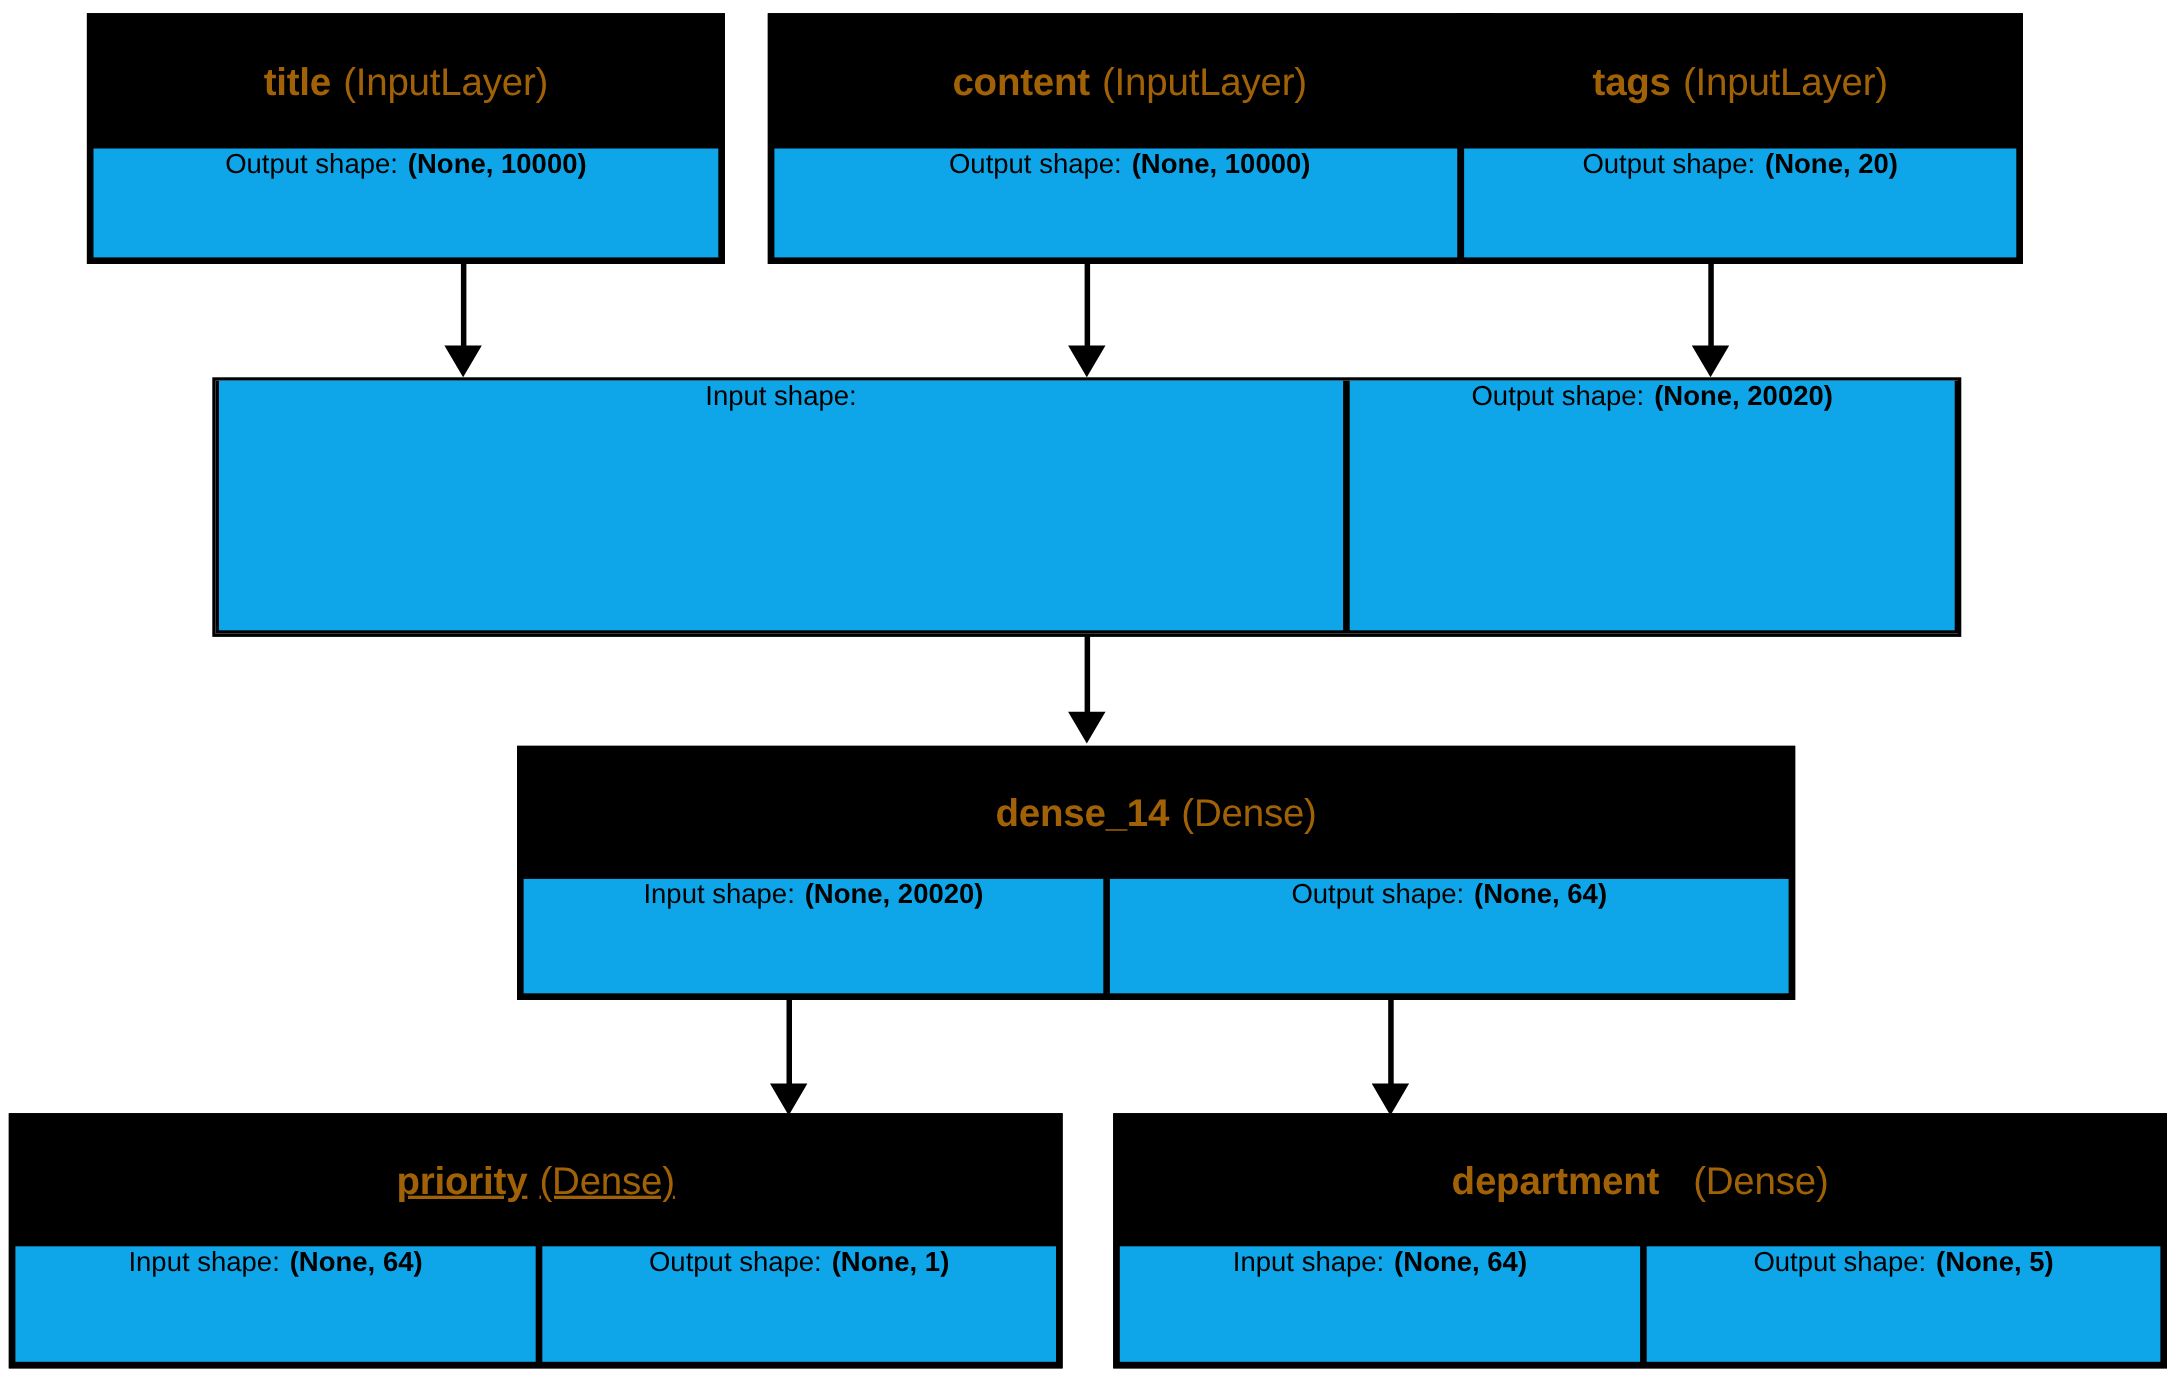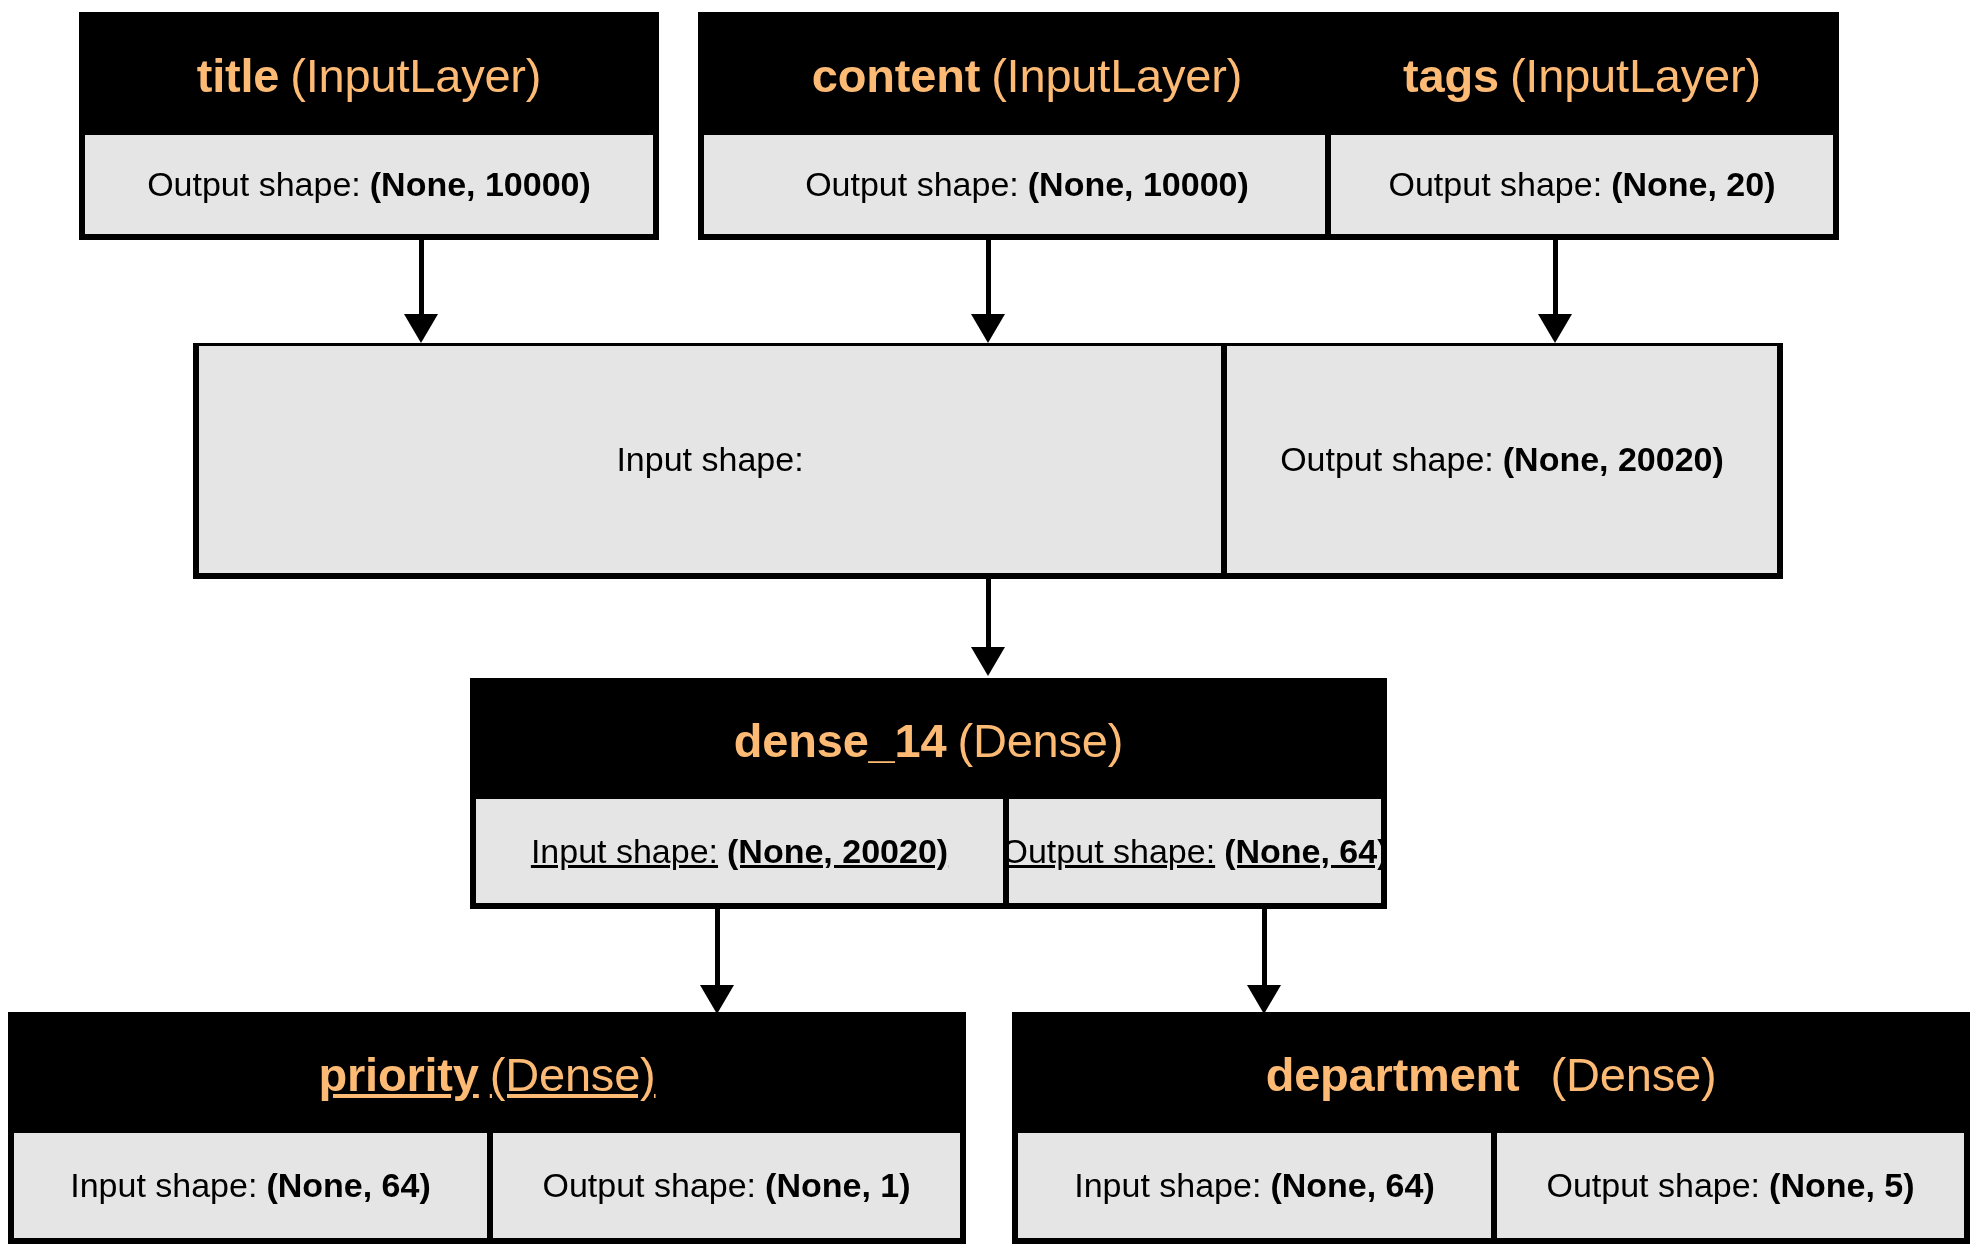--- a/index.html
+++ b/index.html
@@ -20,54 +20,53 @@
   .node {
     position: absolute;
     box-sizing: border-box;
     background: #000000;
     border: 3px solid #000000;
     display: flex;
     flex-direction: column;
   }
   .node-title {
     flex: 0 0 auto;
-    color: #fdba74;
+    color: #a16207;
     background: #000000;
     text-align: center;
     display: flex;
     align-items: center;
     justify-content: center;
     white-space: nowrap;
-    font-size: 47px;
+    font-size: 35px;
     letter-spacing: -0.2px;
   }
   .node-title .nm {
     font-weight: bold;
   }
   .node-title .ty {
     font-weight: normal;
     margin-left: 11px;
   }
 
   .node-shapes {
     flex: 1 1 auto;
     display: flex;
     background: #000000;
     gap: 6px;
     padding: 0 3px 3px 3px;
     box-sizing: border-box;
   }
   .shape-cell {
-    background: #e5e5e5;
+    background: #0ea5e9;
     color: #000000;
     display: flex;
-    align-items: center;
     justify-content: center;
     white-space: nowrap;
-    font-size: 34px;
+    font-size: 25px;
     box-sizing: border-box;
     padding: 0 14px;
     overflow: hidden;
   }
   .shape-cell .lbl { font-weight: normal; }
   .shape-cell .val { font-weight: bold; margin-left: 9px; }
 
   
   .shape-cell.single { flex: 1 1 100%; }
 
@@ -153,21 +152,21 @@
       <div class="shape-cell" style="flex:0 0 1022px;">
         <span class="lbl">Input shape:</span>
       </div>
       <div class="shape-cell" style="flex:1 1 auto;">
         <span class="lbl">Output shape:</span>
         <span class="val">(None, 20020)</span>
       </div>
     </div>
   </div>
 
-  <div class="node" style="left:470px; top:678px; width:917px; height:231px;text-decoration:underline;">
+  <div class="node" style="left:470px; top:678px; width:1162px; height:231px;">
     <div class="node-title" style="height:118px;">
       <span class="nm">dense_14</span>
       <span class="ty">(Dense)</span>
     </div>
     <div class="node-shapes">
       <div class="shape-cell" style="flex:0 0 527px;">
         <span class="lbl">Input shape:</span>
         <span class="val">(None, 20020)</span>
       </div>
       <div class="shape-cell" style="flex:1 1 auto;">

